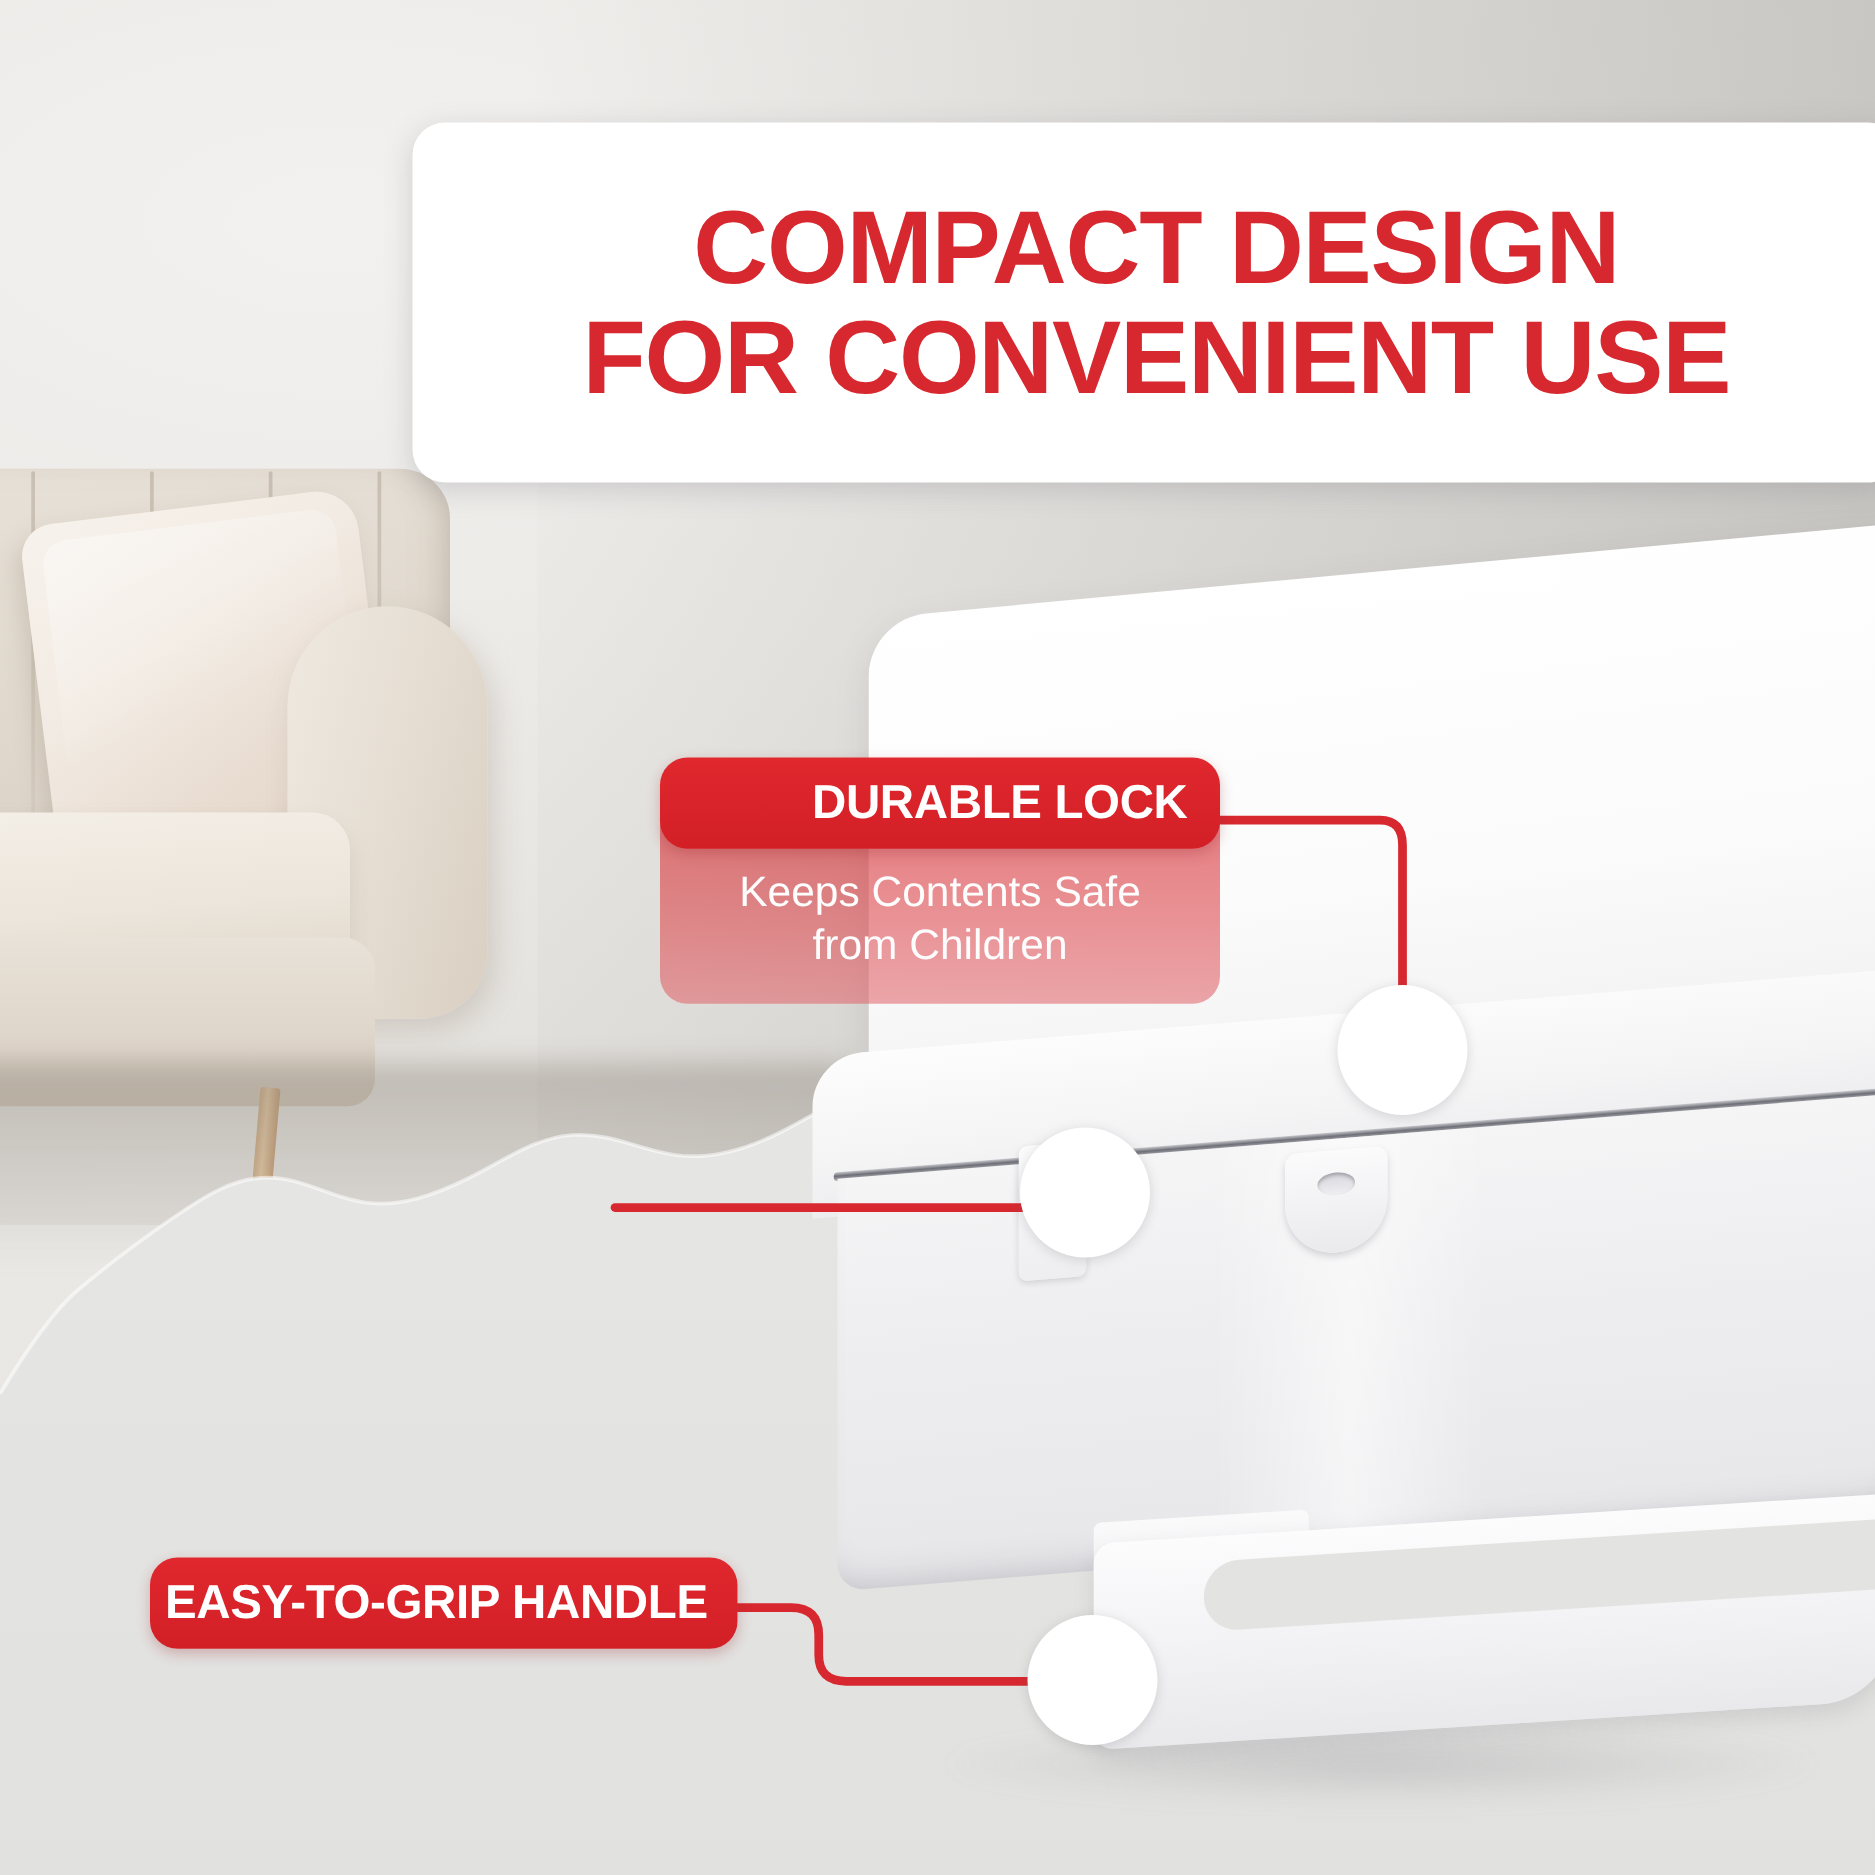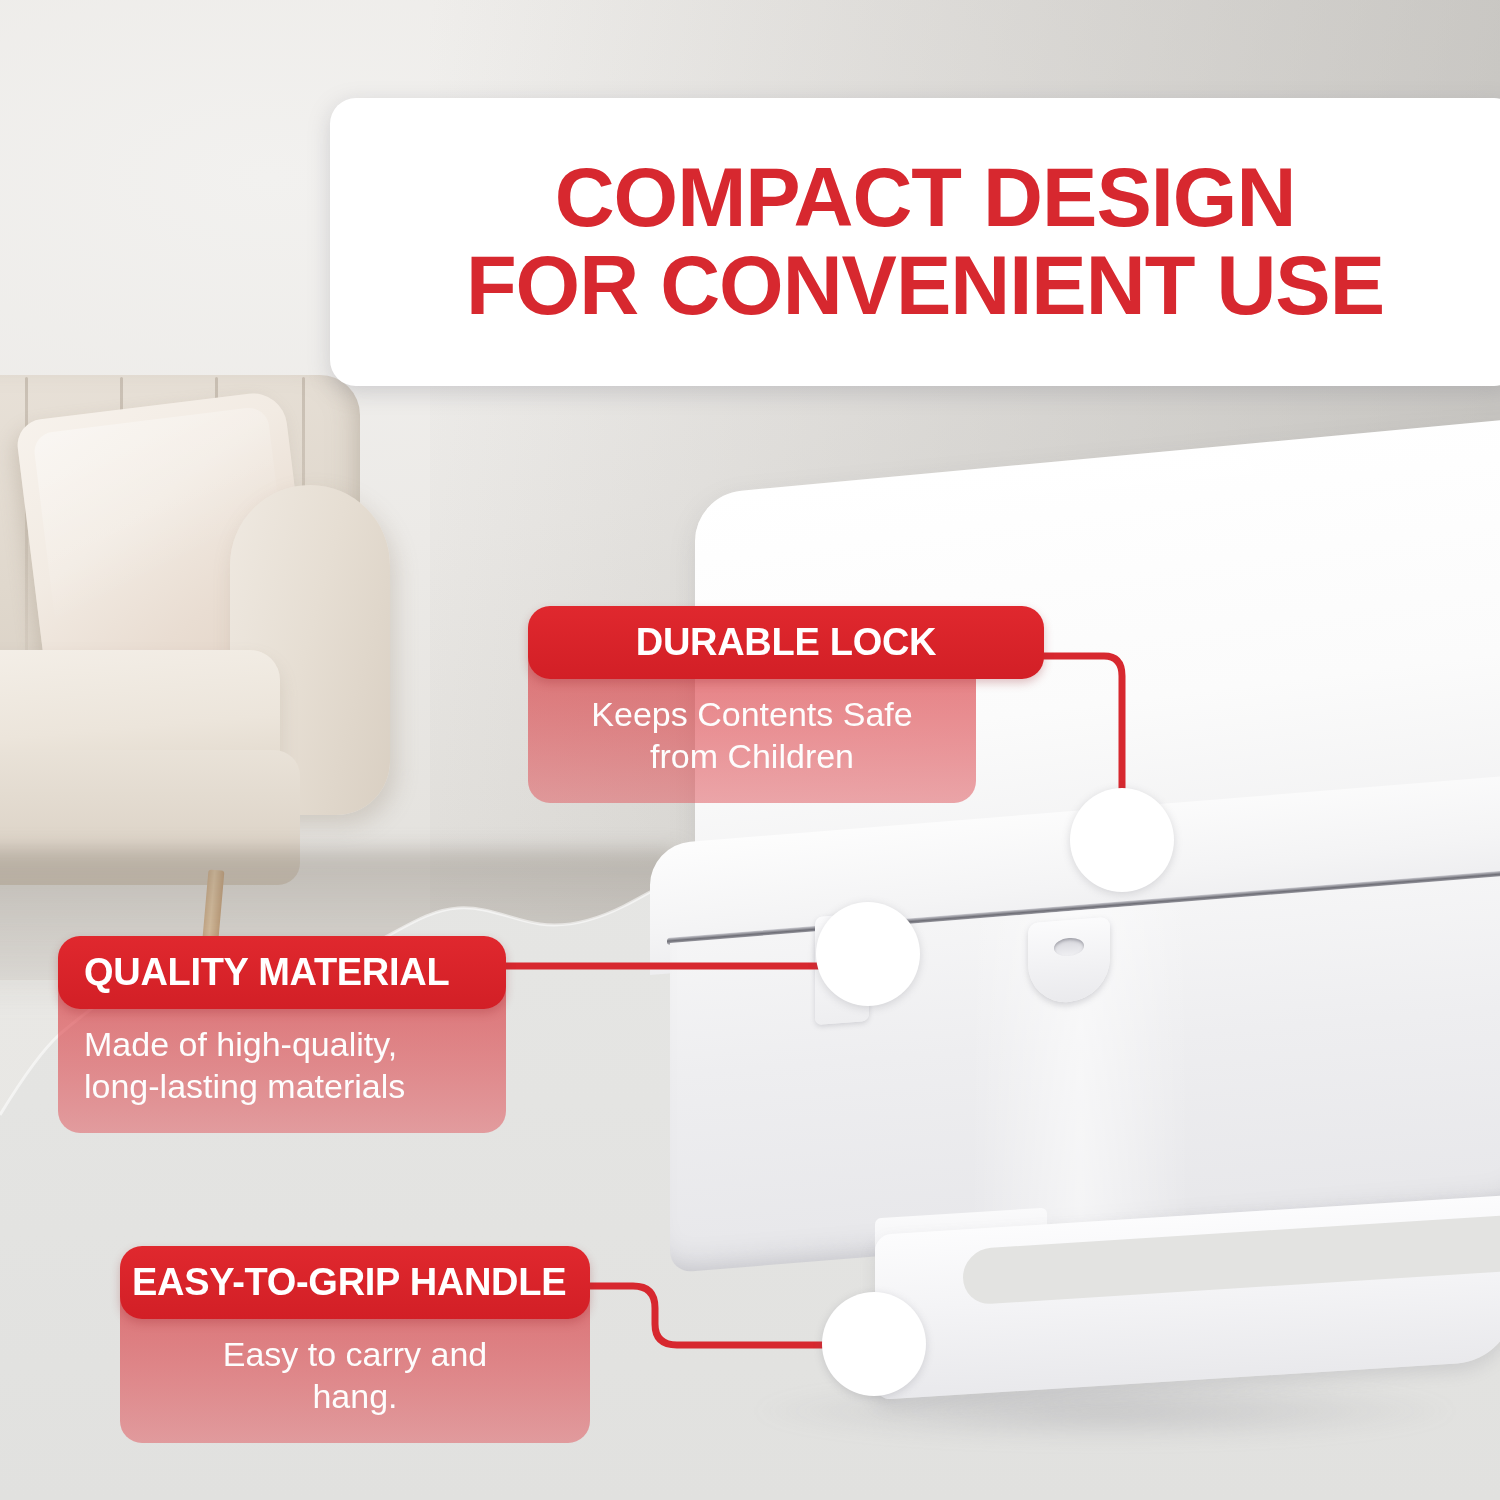--- a/index.html
+++ b/index.html
@@ -229,21 +229,21 @@
     margin:0;
     font-family:"Liberation Sans", sans-serif;
     font-weight:400;font-size:34px;line-height:1.24;
     color:#fdfdfd;
     white-space:pre-line;
   }
 
   
   #card-lock{left:528px;top:606px;width:448px;}
   #card-lock .card-body p{text-align:center;}
-  #card-lock .card-head{margin-left:0;width:516px;box-sizing:border-box;text-align:center;}
+  #card-lock .card-head{margin-left:0;width:448px;box-sizing:border-box;text-align:right;}
   #card-lock .card-body{width:448px;box-sizing:border-box;}
 
   #card-material{left:58px;top:936px;width:448px;}
   #card-material .card-head{width:448px;box-sizing:border-box;text-align:left;}
   #card-material .card-body{width:448px;box-sizing:border-box;}
   #card-material .card-body p{text-align:left;}
 
   #card-handle{left:120px;top:1246px;width:470px;}
   #card-handle .card-head{width:470px;box-sizing:border-box;text-align:left;padding-left:12px;}
   #card-handle .card-body{width:470px;box-sizing:border-box;}
@@ -370,33 +370,20 @@
   <div class="card" id="card-lock">
     <div class="card-head">
       <span>DURABLE LOCK</span>
     </div>
     <div class="card-body">
       <p>Keeps Contents Safe
 from Children</p>
     </div>
   </div>
 
-  <div class="card" id="card-material">
-    <div class="card-head">
-      <span>QUALITY MATERIAL</span>
-    </div>
-    <div class="card-body">
-      <p>Made of high-quality,
-long-lasting materials</p>
-    </div>
-  </div>
 
   <div class="card" id="card-handle">
     <div class="card-head">
       <span>EASY-TO-GRIP HANDLE</span>
     </div>
-    <div class="card-body">
-      <p>Easy to carry and
-hang.</p>
-    </div>
   </div>
 
 </div>
 
 </body></html>

